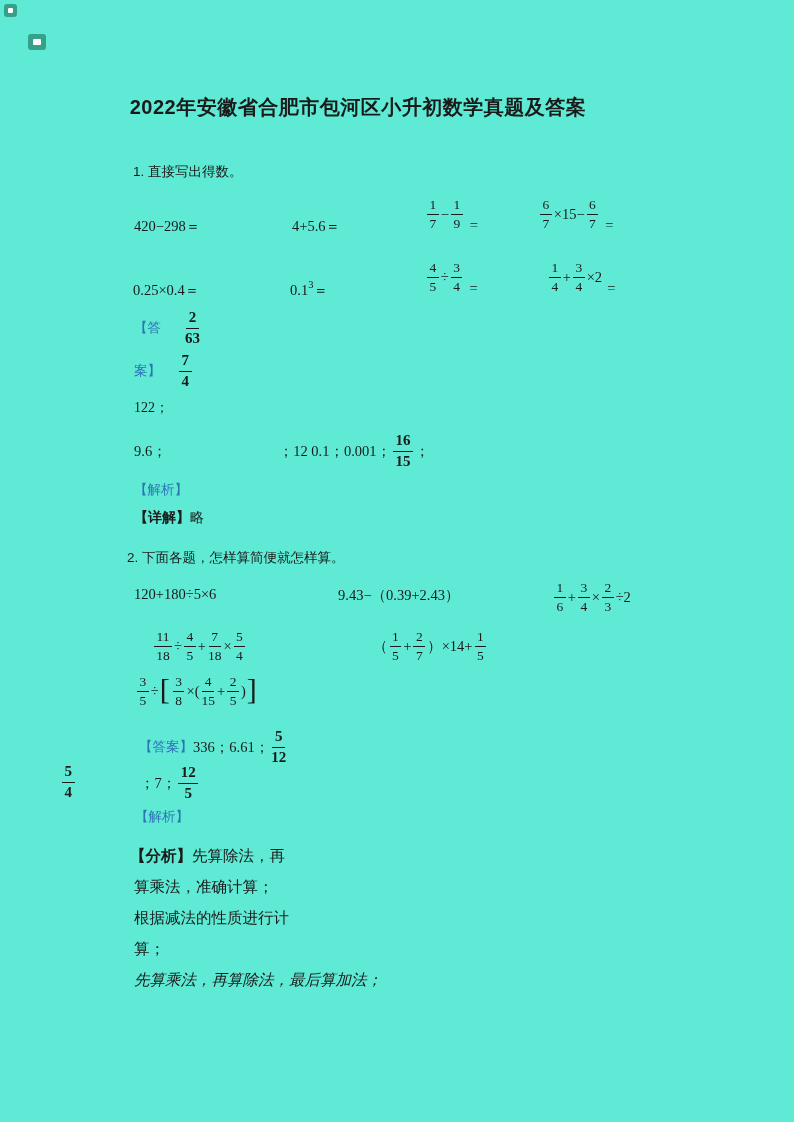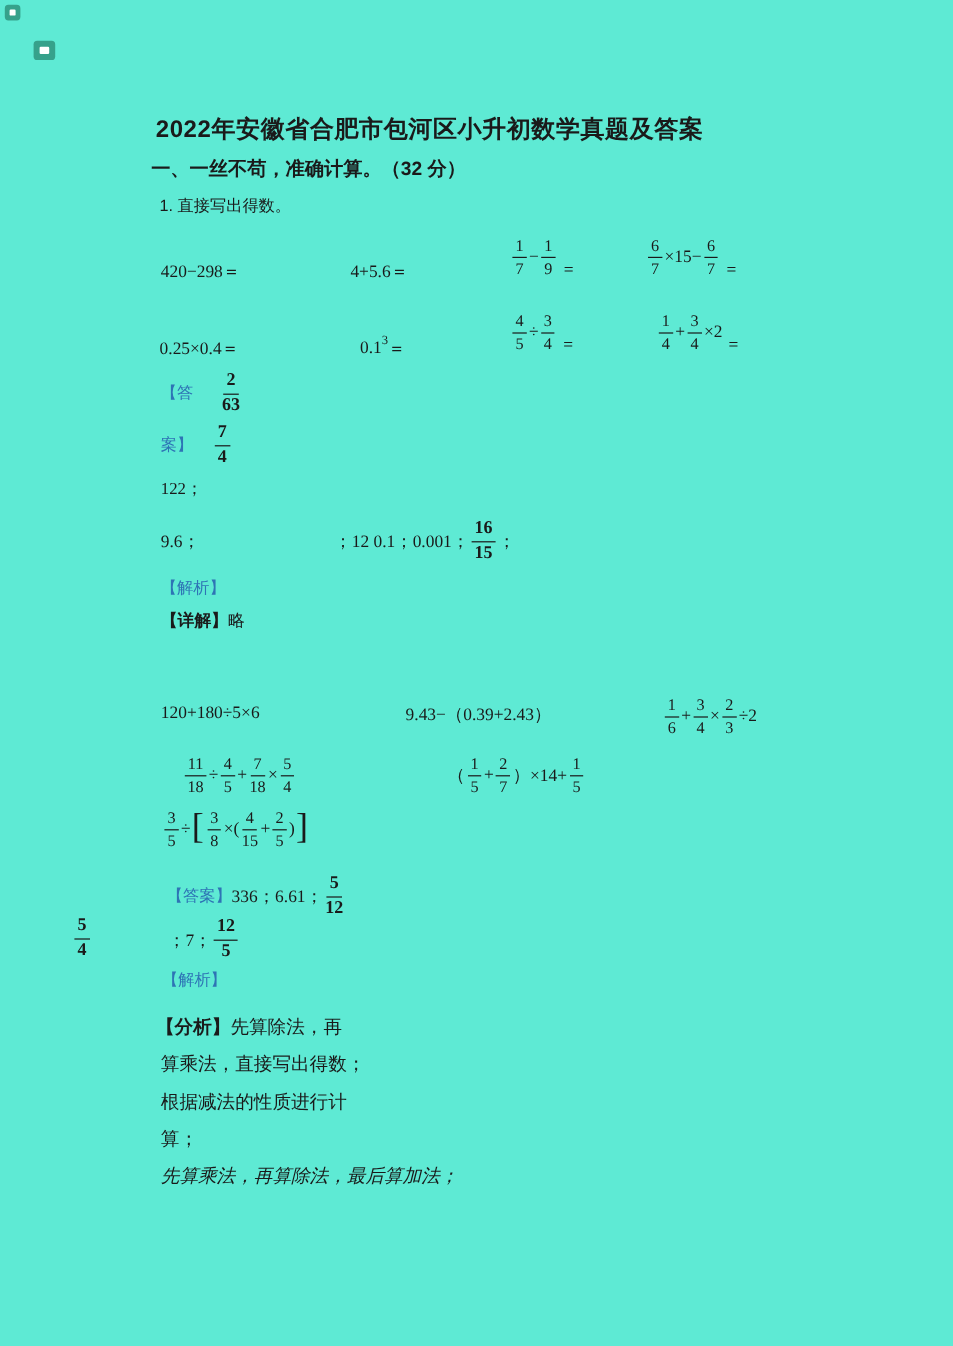--- a/index.html
+++ b/index.html
@@ -26,21 +26,21 @@
   .title{left:78px;top:94px;width:560px;text-align:center;font-size:20px;font-weight:700;letter-spacing:.5px;}
   .h1{left:126px;top:131px;font-size:16px;font-weight:700;}
   .q1{left:133px;top:163px;font-size:13.5px;}
   .q2{left:127px;top:549px;font-size:13.5px;}
 
   .m-r1c1{left:134px;top:217px;}
   .m-r1c2{left:292px;top:217px;}
   .m-r1c3{left:425px;top:191px;height:46px;}
   .m-r1c4{left:538px;top:191px;height:46px;}
   .m-r2c1{left:133px;top:281px;}
-  .m-r2c2{left:300px;top:281px;}
+  .m-r2c2{left:290px;top:281px;}
   .m-r2c3{left:425px;top:254px;height:46px;}
   .m-r2c4{left:547px;top:254px;height:46px;}
 
   .m-ans1a{left:134px;top:305px;height:46px;}
   .m-ans1b{left:134px;top:348px;height:46px;}
   .ansl1{left:134px;top:399px;font-size:14px;}
   .m-ansl2{left:134px;top:428px;height:46px;}
   .jiexi1{left:134px;top:481px;}
   .xj{left:134px;top:509px;font-size:14px;}
 
@@ -69,21 +69,20 @@
 </head>
 <body>
 
 <div class="page">
 
   <div class="abs ic1"></div>
   <div class="abs ic2"></div>
 
   <div class="abs title">2022年安徽省合肥市包河区小升初数学真题及答案</div>
 
-  <div class="abs h1">一、一丝不苟，准确计算。（32 分）</div>
   <div class="abs q1">1. 直接写出得数。</div>
 
   <div class="math m-r1c1"><span class="tk ">420−298＝</span></div>
   <div class="math m-r1c2"><span class="tk ">4+5.6＝</span></div>
   <div class="math m-r1c3"><span class="frac"><span class="fn">1</span><span class="fd">7</span></span><span class="tk ">−</span><span class="frac"><span class="fn">1</span><span class="fd">9</span></span><span class="tk eq">=</span></div>
   <div class="math m-r1c4"><span class="frac"><span class="fn">6</span><span class="fd">7</span></span><span class="tk ">×15−</span><span class="frac"><span class="fn">6</span><span class="fd">7</span></span><span class="tk eq">=</span></div>
   <div class="math m-r2c1"><span class="tk ">0.25×0.4＝</span></div>
   <div class="math m-r2c2"><span class="tk ">0.1</span><span class="tk  sup">3</span><span class="tk ">＝</span></div>
   <div class="math m-r2c3"><span class="frac"><span class="fn">4</span><span class="fd">5</span></span><span class="tk ">÷</span><span class="frac"><span class="fn">3</span><span class="fd">4</span></span><span class="tk eq">=</span></div>
   <div class="math m-r2c4"><span class="frac"><span class="fn">1</span><span class="fd">4</span></span><span class="tk ">+</span><span class="frac"><span class="fn">3</span><span class="fd">4</span></span><span class="tk ">×2</span><span class="tk eq">=</span></div>
@@ -91,33 +90,34 @@
   <div class="math m-ans1a"><span class="tk blue">【答</span><span class="spc" style="width: 22px;"></span><span class="frac fb"><span class="fn">2</span><span class="fd">63</span></span></div>
   <div class="math m-ans1b"><span class="tk blue">案】</span><span class="spc" style="width: 16px;"></span><span class="frac fb"><span class="fn">7</span><span class="fd">4</span></span></div>
   <div class="abs ansl1 serif">122；</div>
   <div class="math m-ansl2"><span class="tk ">9.6；</span><span class="spc" style="width: 112px;"></span><span class="tk ">；12 0.1；0.001；</span><span class="frac fb"><span class="fn">16</span><span class="fd">15</span></span><span class="tk ">；</span></div>
 
   <div class="abs jiexi1 blue">【解析】</div>
   <div class="abs xj">
     <span class="bold">【详解】</span><span>略</span>
   </div>
 
+  <div class="abs q2">2. 下面各题，怎样算简便就怎样算。</div>
   <div class="math m-r3c1"><span class="tk">120+180÷5×6</span></div>
   <div class="math m-r3c2"><span class="tk">9.43−（0.39+2.43）</span></div>
   <div class="math m-r3c3"><span class="frac"><span class="fn">1</span><span class="fd">6</span></span><span class="tk ">+</span><span class="frac"><span class="fn">3</span><span class="fd">4</span></span><span class="tk ">×</span><span class="frac"><span class="fn">2</span><span class="fd">3</span></span><span class="tk ">÷2</span></div>
   <div class="math m-r4c1"><span class="frac"><span class="fn">11</span><span class="fd">18</span></span><span class="tk ">÷</span><span class="frac"><span class="fn">4</span><span class="fd">5</span></span><span class="tk ">+</span><span class="frac"><span class="fn">7</span><span class="fd">18</span></span><span class="tk ">×</span><span class="frac"><span class="fn">5</span><span class="fd">4</span></span></div>
   <div class="math m-r4c2"><span class="tk ">（</span><span class="frac"><span class="fn">1</span><span class="fd">5</span></span><span class="tk ">+</span><span class="frac"><span class="fn">2</span><span class="fd">7</span></span><span class="tk ">）×14+</span><span class="frac"><span class="fn">1</span><span class="fd">5</span></span></div>
   <div class="math m-r5c1"><span class="frac"><span class="fn">3</span><span class="fd">5</span></span><span class="tk ">÷</span><span class="tk big">[</span><span class="frac"><span class="fn">3</span><span class="fd">8</span></span><span class="tk ">×(</span><span class="frac"><span class="fn">4</span><span class="fd">15</span></span><span class="tk ">+</span><span class="frac"><span class="fn">2</span><span class="fd">5</span></span><span class="tk ">)</span><span class="tk big">]</span></div>
 
   <div class="math m-ans2a"><span class="tk blue">【答案】</span><span class="tk ">336；6.61；</span><span class="frac fb"><span class="fn">5</span><span class="fd">12</span></span></div>
   <div class="math m-ans2m"><span class="frac fb"><span class="fn">5</span><span class="fd">4</span></span></div>
   <div class="math m-ans2b"><span class="tk ">；7；</span><span class="frac fb"><span class="fn">12</span><span class="fd">5</span></span></div>
 
   <div class="abs jiexi2 blue">【解析】</div>
   <div class="abs fx">
     <span class="bold">【分析】</span><span>先算除法，再</span>
   </div>
-  <div class="abs al2">算乘法，直接写出得数；</div>
+  <div class="abs al2">算乘法，准确计算；</div>
   <div class="abs al3">根据减法的性质进行计</div>
   <div class="abs al4">算；</div>
   <div class="abs al5">先算乘法，再算除法，最后算加法；</div>
 
 </div>
 
 </body></html>

